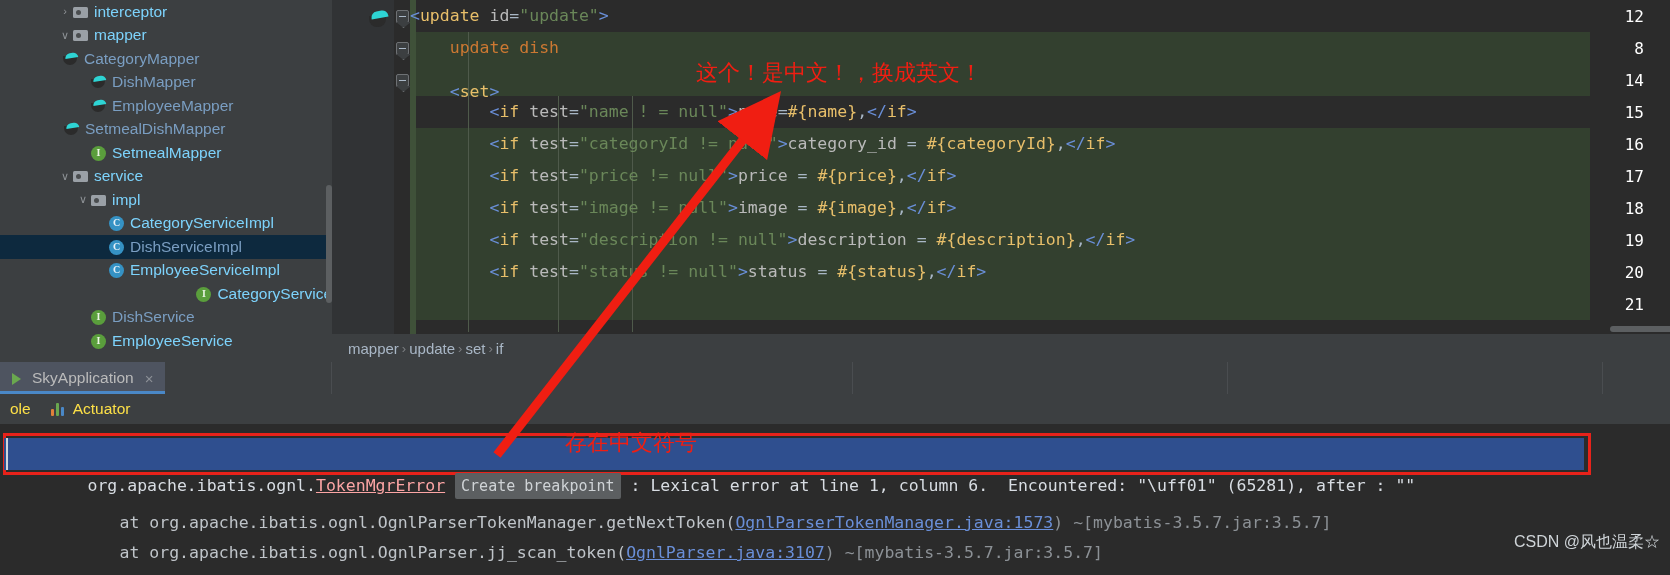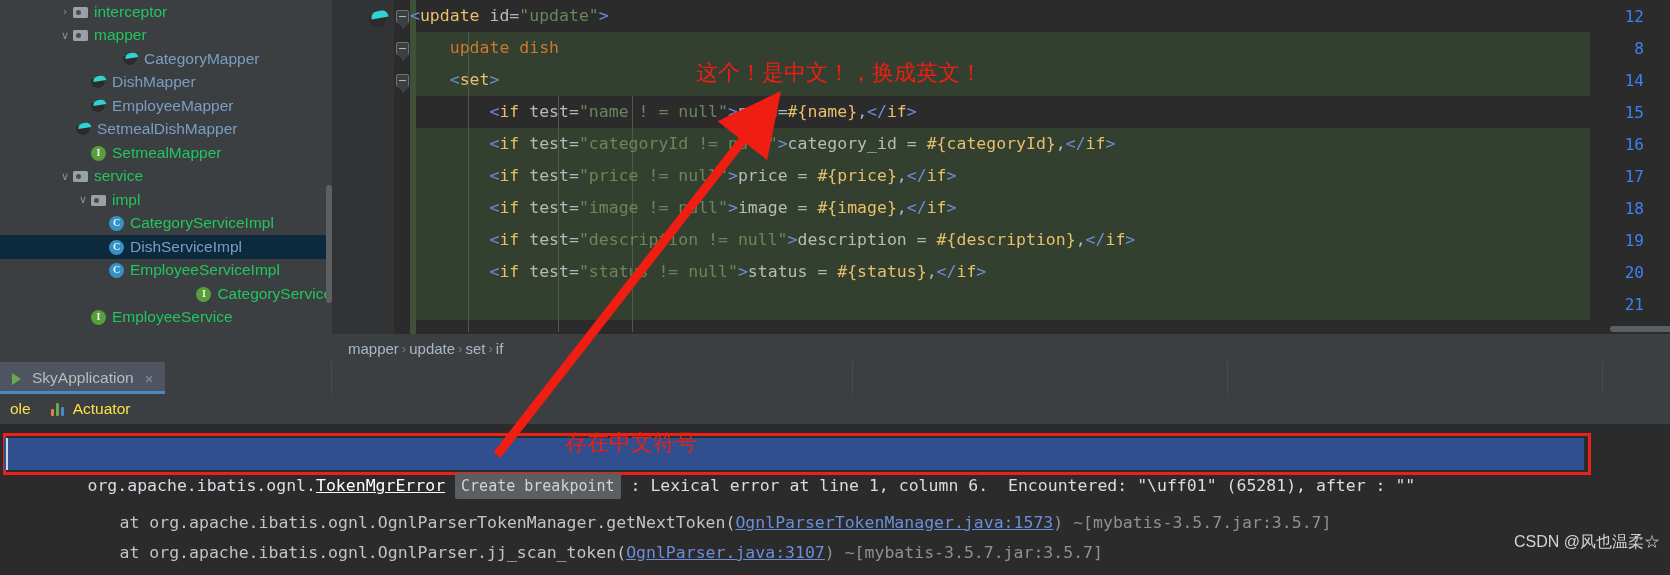--- a/index.html
+++ b/index.html
@@ -59,38 +59,38 @@
   
   .ico.cls::before {
     content: ""; position: absolute; left: 1px; top: 1px; width: 15px; height: 15px;
     background: #3592c4; border-radius: 50%;
   }
   .ico.cls::after {
     content: "C"; position: absolute; left: 0; top: 0; width: 17px; height: 16px;
     line-height: 16px; text-align: center; color: #e7f2f9; font-size: 10px;
     font-family: "Liberation Serif", serif; font-weight: bold;
   }
-  .tree-label { color: #22c55e; }
+  .tree-label { color: #7dd3fc; }
   .tree-label.blue { color: #7a9ec2; }
   .tree-scroll {
     position: absolute; right: 0; top: 185px; width: 6px; height: 118px;
     background: #5c5f61; border-radius: 3px;
   }
 
   
   .editor {
     position: absolute; left: 332px; top: 0; width: 1338px; height: 334px;
     background: #2b2b2b; overflow: hidden;
   }
   .gutter {
     position: absolute; left: 0; top: 0; width: 62px; height: 334px;
     background: #313335;
   }
   .gutter-num {
-    position: absolute; right: 26px; font-size: 16px; color: #3b82f6;
+    position: absolute; right: 26px; font-size: 16px; color: #ffffff;
     font-family: "DejaVu Sans Mono", monospace; text-align: right;
   }
   .fold {
     position: absolute; left: 64px; width: 13px; height: 13px;
     border: 1px solid #6e7174; background: #3c3f41; border-radius: 2px;
   }
   .fold::after {
     content: ""; position: absolute; left: 2px; top: 5px; width: 7px; height: 1px;
     background: #a9b7c6;
   }
@@ -201,21 +201,21 @@
     border: 3px solid #e8221a;
   }
   .err-line {
     position: absolute; left: 4px; top: 14px; width: 1580px; height: 32px;
     background: #2f4f8f; line-height: 32px; white-space: pre;
     color: #d8dde3; padding-left: 4px;
   }
   .err-caret {
     position: absolute; left: 6px; top: 14px; width: 2px; height: 32px; background: #d0d6dd;
   }
-  .lnk { color: #ffffff; text-decoration: underline; }
+  .lnk { color: #fca5a5; text-decoration: underline; }
   .bp-chip {
     background: #5c5f61; color: #cfd3d6; padding: 4px 6px; border-radius: 2px;
     font-size: 15px;
   }
   .trace {
     position: absolute; left: 40px; white-space: pre; color: #bfc4c9;
     line-height: 30px; height: 30px;
   }
   .trace .lnk2 { color: #6a8fd8; text-decoration: underline; }
   .trace .dim { color: #8c9196; }
@@ -243,36 +243,36 @@
         <div class="tree-row" style="padding-left: 58px;">
           <span class="arrow">›</span>
           <span class="ico folder"></span>
           <span class="tree-label">interceptor</span>
         </div>
         <div class="tree-row" style="padding-left: 58px;">
           <span class="arrow">∨</span>
           <span class="ico folder"></span>
           <span class="tree-label">mapper</span>
         </div>
-        <div class="tree-row" style="padding-left: 72px; margin-left: 36px;">
+        <div class="tree-row" style="padding-left: 48px;">
           <span class="arrow"></span>
           <span class="ico mybatis"></span>
           <span class="tree-label blue">CategoryMapper</span>
         </div>
         <div class="tree-row" style="padding-left: 76px;">
           <span class="arrow"></span>
           <span class="ico mybatis"></span>
           <span class="tree-label blue">DishMapper</span>
         </div>
         <div class="tree-row" style="padding-left: 76px;">
           <span class="arrow"></span>
           <span class="ico mybatis"></span>
           <span class="tree-label blue">EmployeeMapper</span>
         </div>
-        <div class="tree-row" style="padding-left: 49px; margin-left: 12px;">
+        <div class="tree-row" style="padding-left: 49px;">
           <span class="arrow"></span>
           <span class="ico mybatis"></span>
           <span class="tree-label blue">SetmealDishMapper</span>
         </div>
         <div class="tree-row" style="padding-left: 76px;">
           <span class="arrow"></span>
           <span class="ico iface"></span>
           <span class="tree-label">SetmealMapper</span>
         </div>
         <div class="tree-row" style="padding-left: 58px;">
@@ -297,20 +297,25 @@
         </div>
         <div class="tree-row" style="padding-left: 94px;">
           <span class="arrow"></span>
           <span class="ico cls"></span>
           <span class="tree-label">EmployeeServiceImpl</span>
         </div>
         <div class="tree-row" style=" justify-content: flex-end;">
           <span class="arrow"></span>
           <span class="ico iface"></span>
           <span class="tree-label">CategoryService</span>
+        </div>
+        <div class="tree-row" style="padding-left: 76px;">
+          <span class="arrow"></span>
+          <span class="ico iface"></span>
+          <span class="tree-label blue">DishService</span>
         </div>
         <div class="tree-row" style="padding-left: 76px;">
           <span class="arrow"></span>
           <span class="ico iface"></span>
           <span class="tree-label">EmployeeService</span>
         </div>
       </div>
     <div class="tree-scroll"></div>
   </div>
 
@@ -345,21 +350,21 @@
       <div class="band" style="left:0;top:288px;width:1180px;height:32px"></div>
 
       <div class="band" style="left:0;top:0;width:6px;height:334px;background:#3f5139"></div>
       <div class="band" style="left:58px;top:32px;width:1px;height:300px;background:#4f5a4b"></div>
       <div class="band" style="left:148px;top:96px;width:1px;height:236px;background:#4f5a4b"></div>
       <div class="band" style="left:222px;top:96px;width:1px;height:236px;background:#4f5a4b"></div>
 
       <div id="code-lines">
           <div class="cline" style="top: 0px;"><span class="tok-brk">&lt;</span><span class="tok-tag">update</span><span class="tok-plain"> </span><span class="tok-attr">id</span><span class="tok-plain">=</span><span class="tok-str">"update"</span><span class="tok-brk">&gt;</span></div>
           <div class="cline" style="top: 32px;"><span class="tok-plain"> </span><span class="tok-plain"> </span><span class="tok-plain"> </span><span class="tok-plain"> </span><span class="tok-kw">update</span><span class="tok-plain"> </span><span class="tok-kw">dish</span></div>
-          <div class="cline" style="top: 64px;"><span class="tok-plain"> </span><span class="tok-plain"> </span><span class="tok-plain"> </span><span class="tok-plain"> </span><span class="tok-brk">&lt;</span><span class="tok-tag">set</span><span class="tok-brk">&gt;</span></div>
+          <div class="cline" style="top: 76px;"><span class="tok-plain"> </span><span class="tok-plain"> </span><span class="tok-plain"> </span><span class="tok-plain"> </span><span class="tok-brk">&lt;</span><span class="tok-tag">set</span><span class="tok-brk">&gt;</span></div>
           <div class="cline" style="top: 96px;"><span class="tok-plain"> </span><span class="tok-plain"> </span><span class="tok-plain"> </span><span class="tok-plain"> </span><span class="tok-plain"> </span><span class="tok-plain"> </span><span class="tok-plain"> </span><span class="tok-plain"> </span><span class="tok-brk">&lt;</span><span class="tok-tag">if</span><span class="tok-plain"> </span><span class="tok-attr">test</span><span class="tok-plain">=</span><span class="tok-str">"name ! = null"</span><span class="tok-brk">&gt;</span><span class="tok-attr">name</span><span class="tok-plain">=</span><span class="tok-var">#{name}</span><span class="tok-plain">,</span><span class="tok-brk">&lt;/</span><span class="tok-tag">if</span><span class="tok-brk">&gt;</span></div>
           <div class="cline" style="top: 128px;"><span class="tok-plain"> </span><span class="tok-plain"> </span><span class="tok-plain"> </span><span class="tok-plain"> </span><span class="tok-plain"> </span><span class="tok-plain"> </span><span class="tok-plain"> </span><span class="tok-plain"> </span><span class="tok-brk">&lt;</span><span class="tok-tag">if</span><span class="tok-plain"> </span><span class="tok-attr">test</span><span class="tok-plain">=</span><span class="tok-str">"categoryId != null"</span><span class="tok-brk">&gt;</span><span class="tok-attr">category_id</span><span class="tok-plain"> </span><span class="tok-plain">=</span><span class="tok-plain"> </span><span class="tok-var">#{categoryId}</span><span class="tok-plain">,</span><span class="tok-brk">&lt;/</span><span class="tok-tag">if</span><span class="tok-brk">&gt;</span></div>
           <div class="cline" style="top: 160px;"><span class="tok-plain"> </span><span class="tok-plain"> </span><span class="tok-plain"> </span><span class="tok-plain"> </span><span class="tok-plain"> </span><span class="tok-plain"> </span><span class="tok-plain"> </span><span class="tok-plain"> </span><span class="tok-brk">&lt;</span><span class="tok-tag">if</span><span class="tok-plain"> </span><span class="tok-attr">test</span><span class="tok-plain">=</span><span class="tok-str">"price != null"</span><span class="tok-brk">&gt;</span><span class="tok-attr">price</span><span class="tok-plain"> </span><span class="tok-plain">=</span><span class="tok-plain"> </span><span class="tok-var">#{price}</span><span class="tok-plain">,</span><span class="tok-brk">&lt;/</span><span class="tok-tag">if</span><span class="tok-brk">&gt;</span></div>
           <div class="cline" style="top: 192px;"><span class="tok-plain"> </span><span class="tok-plain"> </span><span class="tok-plain"> </span><span class="tok-plain"> </span><span class="tok-plain"> </span><span class="tok-plain"> </span><span class="tok-plain"> </span><span class="tok-plain"> </span><span class="tok-brk">&lt;</span><span class="tok-tag">if</span><span class="tok-plain"> </span><span class="tok-attr">test</span><span class="tok-plain">=</span><span class="tok-str">"image != null"</span><span class="tok-brk">&gt;</span><span class="tok-attr">image</span><span class="tok-plain"> </span><span class="tok-plain">=</span><span class="tok-plain"> </span><span class="tok-var">#{image}</span><span class="tok-plain">,</span><span class="tok-brk">&lt;/</span><span class="tok-tag">if</span><span class="tok-brk">&gt;</span></div>
           <div class="cline" style="top: 224px;"><span class="tok-plain"> </span><span class="tok-plain"> </span><span class="tok-plain"> </span><span class="tok-plain"> </span><span class="tok-plain"> </span><span class="tok-plain"> </span><span class="tok-plain"> </span><span class="tok-plain"> </span><span class="tok-brk">&lt;</span><span class="tok-tag">if</span><span class="tok-plain"> </span><span class="tok-attr">test</span><span class="tok-plain">=</span><span class="tok-str">"description != null"</span><span class="tok-brk">&gt;</span><span class="tok-attr">description</span><span class="tok-plain"> </span><span class="tok-plain">=</span><span class="tok-plain"> </span><span class="tok-var">#{description}</span><span class="tok-plain">,</span><span class="tok-brk">&lt;/</span><span class="tok-tag">if</span><span class="tok-brk">&gt;</span></div>
           <div class="cline" style="top: 256px;"><span class="tok-plain"> </span><span class="tok-plain"> </span><span class="tok-plain"> </span><span class="tok-plain"> </span><span class="tok-plain"> </span><span class="tok-plain"> </span><span class="tok-plain"> </span><span class="tok-plain"> </span><span class="tok-brk">&lt;</span><span class="tok-tag">if</span><span class="tok-plain"> </span><span class="tok-attr">test</span><span class="tok-plain">=</span><span class="tok-str">"status != null"</span><span class="tok-brk">&gt;</span><span class="tok-attr">status</span><span class="tok-plain"> </span><span class="tok-plain">=</span><span class="tok-plain"> </span><span class="tok-var">#{status}</span><span class="tok-plain">,</span><span class="tok-brk">&lt;/</span><span class="tok-tag">if</span><span class="tok-brk">&gt;</span></div>
           <div class="cline" style="top: 288px;"></div>
         </div>
       <div class="editor-scroll-x"></div>
     </div>

